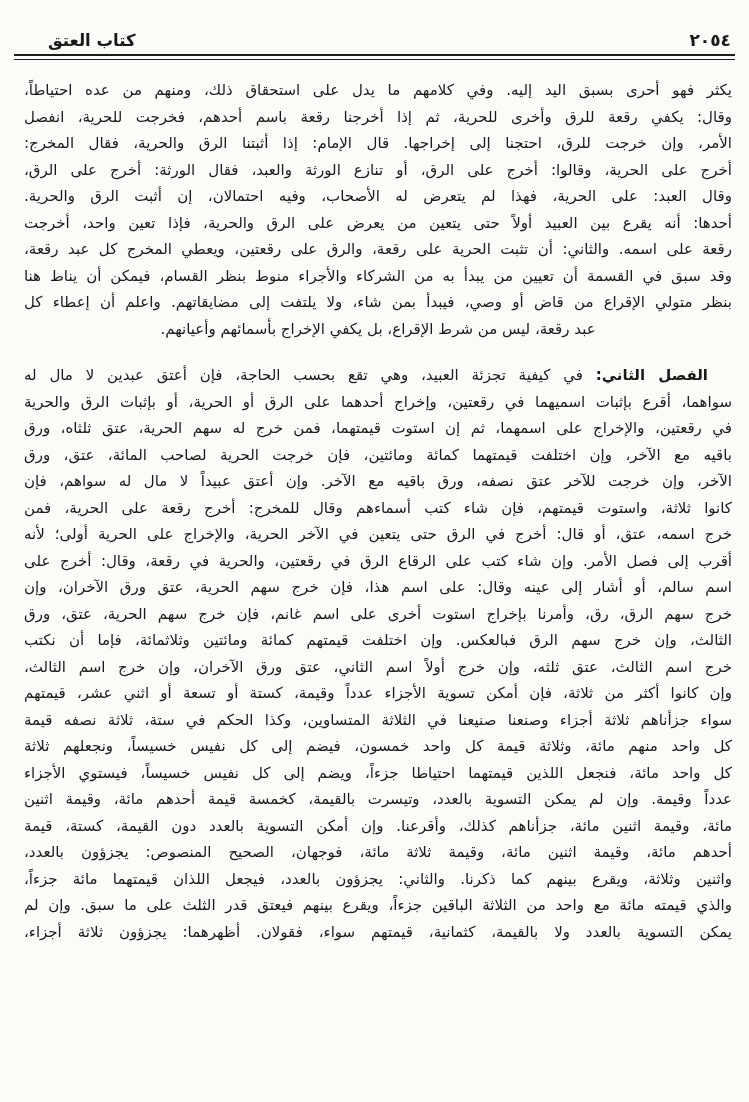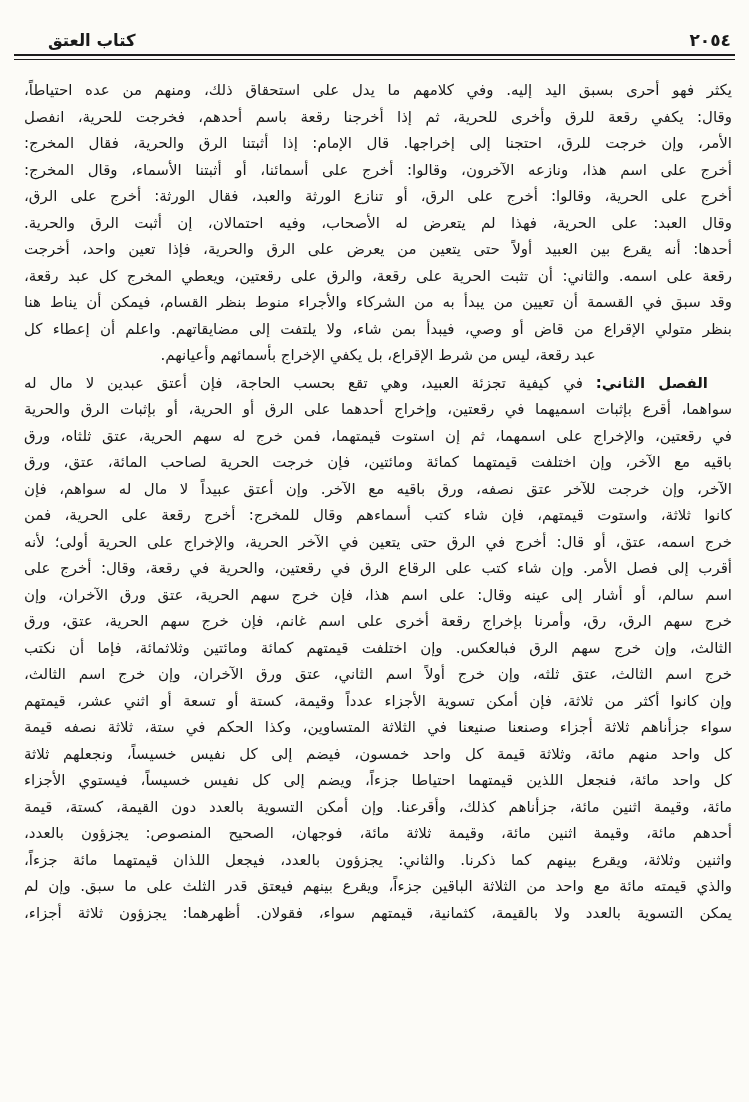--- a/index.html
+++ b/index.html
@@ -28,21 +28,21 @@
     margin:0 14px 0 14px;
     border-top:2.5px solid #1c1c1c;
     border-bottom:1.2px solid #1c1c1c;
     height:3px;
   }
   .body-text{
     padding:17px 17px 0 24px;
     font-size:15px;
   }
   .para{margin:0;}
-  .para + .para{margin-top:1px;}
+  .para + .para{margin-top:20px;}
   .line{
     height:26.5px;
     line-height:26.5px;
     text-align:justify;
     text-align-last:justify;
     white-space:nowrap;
     overflow:hidden;
   }
   .line.center{
     text-align:left;
@@ -58,46 +58,46 @@
   <div class="hdr">
     <div class="page-number">٢٠٥٤</div>
     <div class="chapter-title">كتاب العتق</div>
   </div>
   <div class="rule"></div>
   <main class="body-text">
       <div class="para">
         <div class="line">يكثر فهو أحرى بسبق اليد إليه. وفي كلامهم ما يدل على استحقاق ذلك، ومنهم من عده احتياطاً،</div>
         <div class="line">وقال: يكفي رقعة للرق وأخرى للحرية، ثم إذا أخرجنا رقعة باسم أحدهم، فخرجت للحرية، انفصل</div>
         <div class="line">الأمر، وإن خرجت للرق، احتجنا إلى إخراجها. قال الإمام: إذا أثبتنا الرق والحرية، فقال المخرج:</div>
-        <div class="line">أخرج على اسم هذا، ونازعه الآخرون، وقالوا: أخرج على أسمائنا، أو أثبتنا الأسماء، وقال المخرج:</div>
         <div class="line">أخرج على الحرية، وقالوا: أخرج على الرق، أو تنازع الورثة والعبد، فقال الورثة: أخرج على الرق،</div>
         <div class="line">وقال العبد: على الحرية، فهذا لم يتعرض له الأصحاب، وفيه احتمالان، إن أثبت الرق والحرية.</div>
         <div class="line">أحدها: أنه يقرع بين العبيد أولاً حتى يتعين من يعرض على الرق والحرية، فإذا تعين واحد، أخرجت</div>
         <div class="line">رقعة على اسمه. والثاني: أن تثبت الحرية على رقعة، والرق على رقعتين، ويعطي المخرج كل عبد رقعة،</div>
         <div class="line">وقد سبق في القسمة أن تعيين من يبدأ به من الشركاء والأجراء منوط بنظر القسام، فيمكن أن يناط هنا</div>
         <div class="line">بنظر متولي الإقراع من قاض أو وصي، فيبدأ بمن شاء، ولا يلتفت إلى مضايقاتهم. واعلم أن إعطاء كل</div>
         <div class="line center">عبد رقعة، ليس من شرط الإقراع، بل يكفي الإخراج بأسمائهم وأعيانهم.</div>
       </div>
       <div class="para">
         <div class="line indent"><strong>الفصل الثاني:</strong> في كيفية تجزئة العبيد، وهي تقع بحسب الحاجة، فإن أعتق عبدين لا مال له</div>
         <div class="line">سواهما، أقرع بإثبات اسميهما في رقعتين، وإخراج أحدهما على الرق أو الحرية، أو بإثبات الرق والحرية</div>
         <div class="line">في رقعتين، والإخراج على اسمهما، ثم إن استوت قيمتهما، فمن خرج له سهم الحرية، عتق ثلثاه، ورق</div>
         <div class="line">باقيه مع الآخر، وإن اختلفت قيمتهما كمائة ومائتين، فإن خرجت الحرية لصاحب المائة، عتق، ورق</div>
         <div class="line">الآخر، وإن خرجت للآخر عتق نصفه، ورق باقيه مع الآخر. وإن أعتق عبيداً لا مال له سواهم، فإن</div>
         <div class="line">كانوا ثلاثة، واستوت قيمتهم، فإن شاء كتب أسماءهم وقال للمخرج: أخرج رقعة على الحرية، فمن</div>
         <div class="line">خرج اسمه، عتق، أو قال: أخرج في الرق حتى يتعين في الآخر الحرية، والإخراج على الحرية أولى؛ لأنه</div>
         <div class="line">أقرب إلى فصل الأمر. وإن شاء كتب على الرقاع الرق في رقعتين، والحرية في رقعة، وقال: أخرج على</div>
         <div class="line">اسم سالم، أو أشار إلى عينه وقال: على اسم هذا، فإن خرج سهم الحرية، عتق ورق الآخران، وإن</div>
-        <div class="line">خرج سهم الرق، رق، وأمرنا بإخراج رقعة أخرى على اسم غانم، فإن خرج سهم الحرية، عتق، ورق</div>
+        <div class="line">خرج سهم الرق، رق، وأمرنا بإخراج استوت أخرى على اسم غانم، فإن خرج سهم الحرية، عتق، ورق</div>
         <div class="line">الثالث، وإن خرج سهم الرق فبالعكس. وإن اختلفت قيمتهم كمائة ومائتين وثلاثمائة، فإما أن نكتب</div>
         <div class="line">خرج اسم الثالث، عتق ثلثه، وإن خرج أولاً اسم الثاني، عتق ورق الآخران، وإن خرج اسم الثالث،</div>
         <div class="line">وإن كانوا أكثر من ثلاثة، فإن أمكن تسوية الأجزاء عدداً وقيمة، كستة أو تسعة أو اثني عشر، قيمتهم</div>
         <div class="line">سواء جزأناهم ثلاثة أجزاء وصنعنا صنيعنا في الثلاثة المتساوين، وكذا الحكم في ستة، ثلاثة نصفه قيمة</div>
         <div class="line">كل واحد منهم مائة، وثلاثة قيمة كل واحد خمسون، فيضم إلى كل نفيس خسيساً، ونجعلهم ثلاثة</div>
         <div class="line">كل واحد مائة، فنجعل اللذين قيمتهما احتياطا جزءاً، ويضم إلى كل نفيس خسيساً، فيستوي الأجزاء</div>
+        <div class="line">عدداً وقيمة. وإن لم يمكن التسوية بالعدد، وتيسرت بالقيمة، كخمسة قيمة أحدهم مائة، وقيمة اثنين</div>
         <div class="line">مائة، وقيمة اثنين مائة، جزأناهم كذلك، وأقرعنا. وإن أمكن التسوية بالعدد دون القيمة، كستة، قيمة</div>
         <div class="line">أحدهم مائة، وقيمة اثنين مائة، وقيمة ثلاثة مائة، فوجهان، الصحيح المنصوص: يجزؤون بالعدد،</div>
         <div class="line">واثنين وثلاثة، ويقرع بينهم كما ذكرنا. والثاني: يجزؤون بالعدد، فيجعل اللذان قيمتهما مائة جزءاً،</div>
         <div class="line">والذي قيمته مائة مع واحد من الثلاثة الباقين جزءاً، ويقرع بينهم فيعتق قدر الثلث على ما سبق. وإن لم</div>
         <div class="line">يمكن التسوية بالعدد ولا بالقيمة، كثمانية، قيمتهم سواء، فقولان. أظهرهما: يجزؤون ثلاثة أجزاء،</div>
       </div>
     </main>
 </div>
 
 </body></html>

